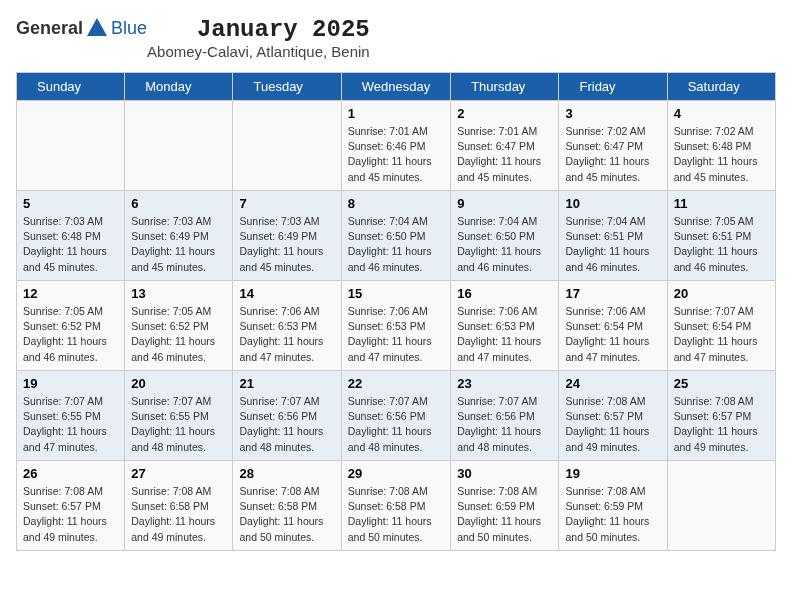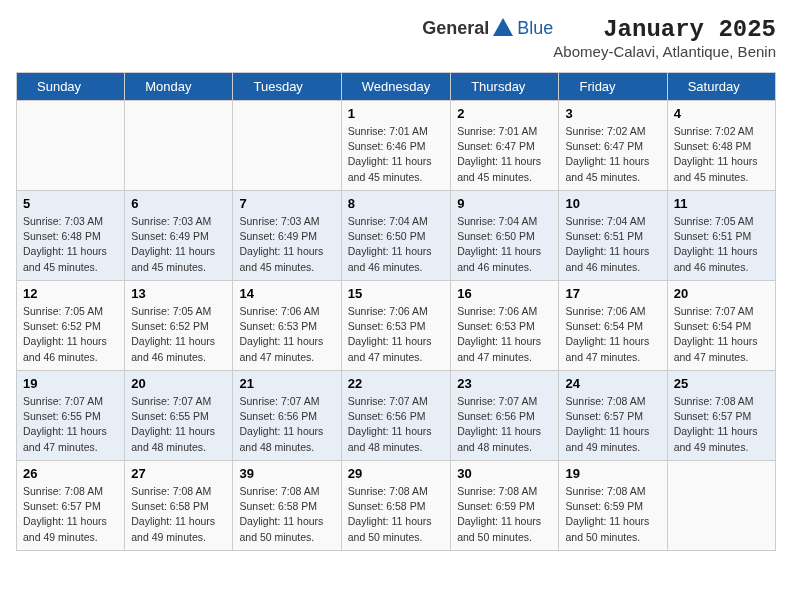--- a/index.html
+++ b/index.html
@@ -5,21 +5,21 @@
     * { box-sizing: border-box; margin: 0; padding: 0; }
     body {
       font-family: Arial, sans-serif;
       background: #fff;
       width: 792px;
       min-height: 612px;
       padding: 16px;
     }
     .header-section {
       display: flex;
-      justify-content: flex-end;
+      justify-content: flex-start;
       align-items: flex-start;
       margin-bottom: 12px;
     }
     .logo {
       display: flex;
       align-items: center;
     }
     .logo-icon {
       width: 24px;
       height: 24px;
@@ -223,21 +223,21 @@
       <tr>
         <td>
           <span class="day-num">26</span>
           <div class="day-info">Sunrise: 7:08 AM<br>Sunset: 6:57 PM<br>Daylight: 11 hours and 49 minutes.</div>
         </td>
         <td>
           <span class="day-num">27</span>
           <div class="day-info">Sunrise: 7:08 AM<br>Sunset: 6:58 PM<br>Daylight: 11 hours and 49 minutes.</div>
         </td>
         <td>
-          <span class="day-num">39</span>
+          <span class="day-num">28</span>
           <div class="day-info">Sunrise: 7:08 AM<br>Sunset: 6:58 PM<br>Daylight: 11 hours and 50 minutes.</div>
         </td>
         <td>
           <span class="day-num">29</span>
           <div class="day-info">Sunrise: 7:08 AM<br>Sunset: 6:58 PM<br>Daylight: 11 hours and 50 minutes.</div>
         </td>
         <td>
           <span class="day-num">30</span>
           <div class="day-info">Sunrise: 7:08 AM<br>Sunset: 6:59 PM<br>Daylight: 11 hours and 50 minutes.</div>
         </td>

